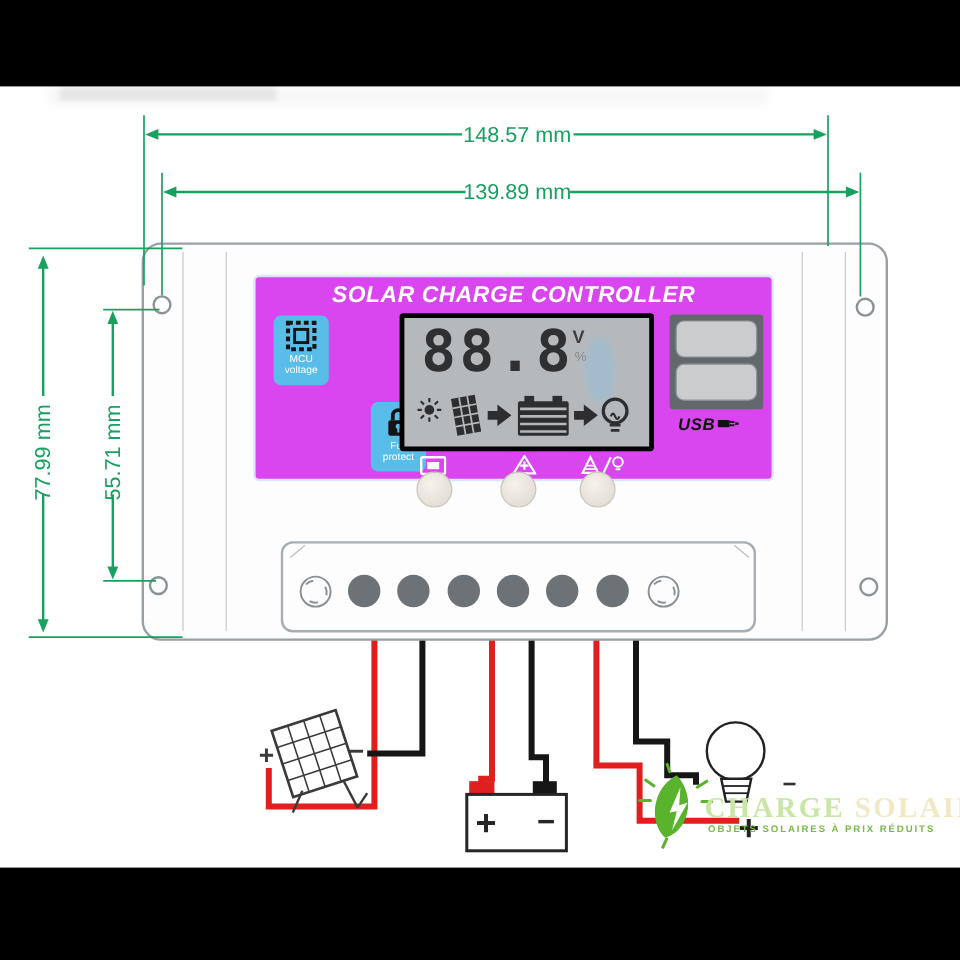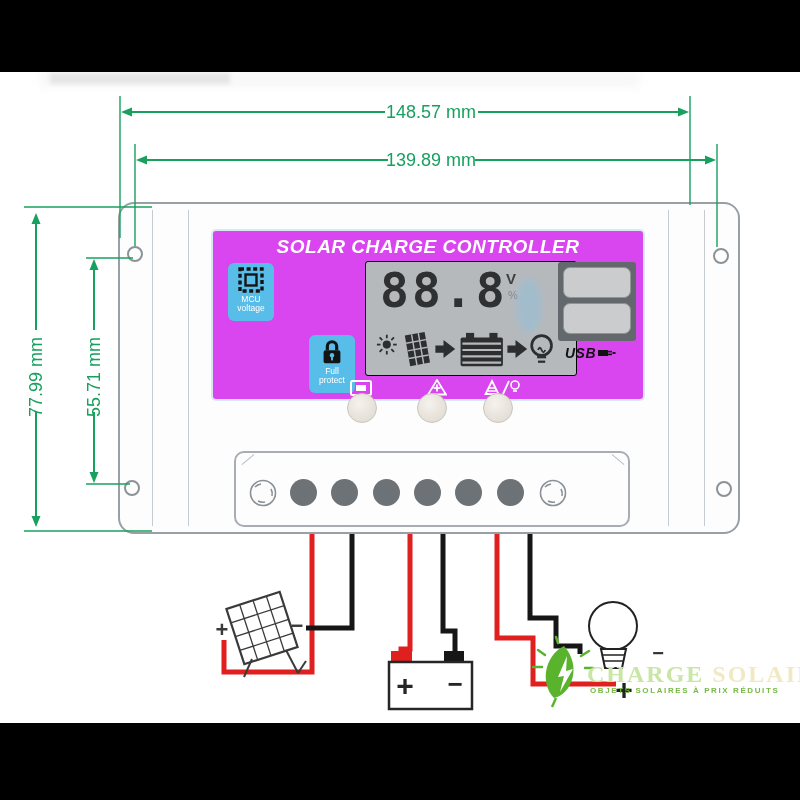--- a/index.html
+++ b/index.html
@@ -25,21 +25,21 @@
          border:2px solid #d8e9f3;border-radius:5px;box-sizing:border-box;}
   .title{position:absolute;left:0;right:0;top:5px;text-align:center;color:#fff;
          font-size:19px;font-weight:bold;font-style:italic;letter-spacing:.5px;white-space:nowrap;}
   .tile{position:absolute;width:46px;height:58px;background:#58bde9;border-radius:6px;
         display:flex;flex-direction:column;align-items:center;justify-content:flex-start;padding-top:3px;box-sizing:border-box;}
   .tile .lbl{color:#fff;font-size:8.5px;line-height:1.1;text-align:center;margin-top:1px;}
   .tile .lbl span{display:block;}
 
   
   .lcd{position:absolute;left:120px;top:30px;width:212px;height:115px;background:#b6b9bc;
-       border:1px solid #000000;border-radius:3px;box-sizing:border-box;margin-left:32px;}
+       border:4px solid #000000;border-radius:3px;box-sizing:border-box;}
   .seg{position:absolute;left:14px;top:0px;font-family:"DejaVu Sans Mono",monospace;
        font-weight:bold;font-size:48px;letter-spacing:3px;color:#2e3032;}
   .lcd-unit{position:absolute;left:140px;top:8px;font-size:15px;font-weight:bold;color:#3d4042;}
   .lcd-sub{position:absolute;left:142px;top:27px;font-size:11px;color:#5a5e60;opacity:.55;}
   .lcd-smudge{position:absolute;left:150px;top:16px;width:26px;height:55px;background:#7ec3ea;
               opacity:.35;filter:blur(3px);border-radius:50%;}
   .lcd-icons{position:absolute;left:10px;bottom:5px;}
 
   
   .usbframe{position:absolute;left:345px;top:31px;width:78px;height:79px;background:#63686c;

